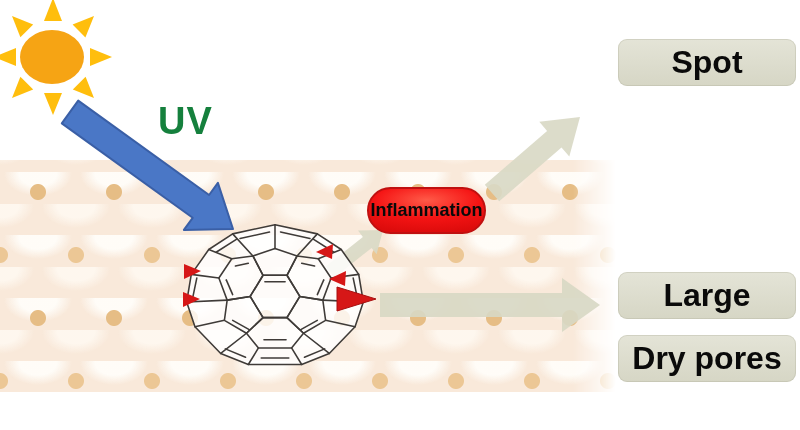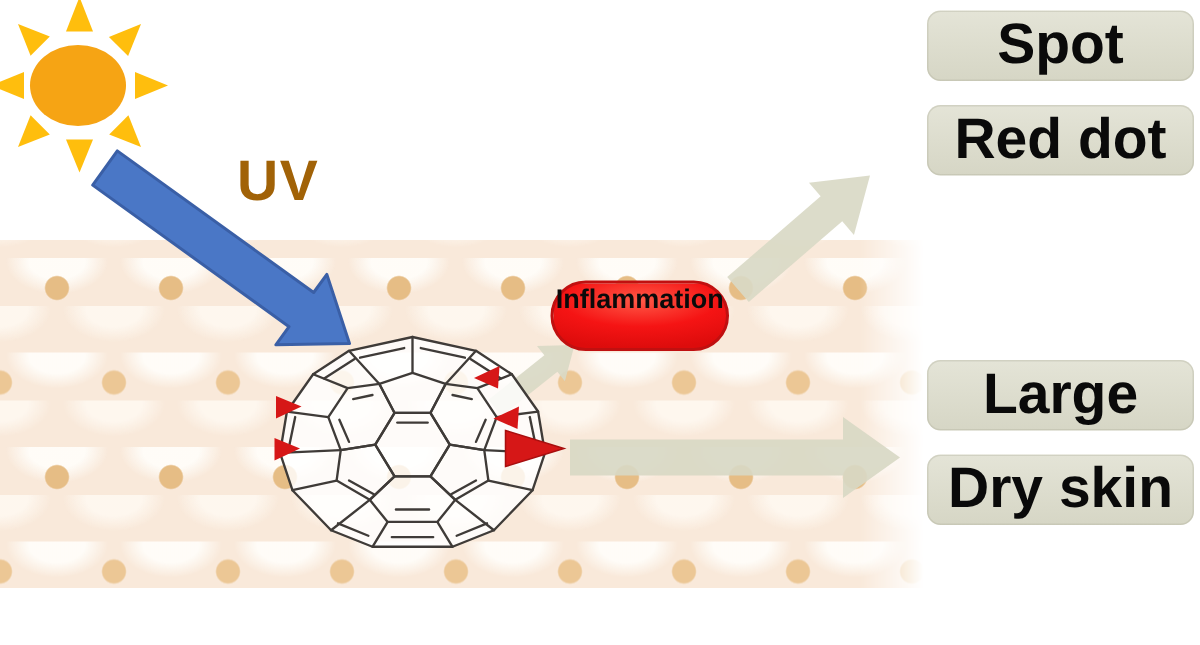--- a/index.html
+++ b/index.html
@@ -17,36 +17,36 @@
       radial-gradient(ellipse 34px 22px at 38px 2px, rgba(255,253,249,0.95) 0 55%, rgba(255,253,249,0) 100%),
       radial-gradient(ellipse 34px 22px at 38px 2px, rgba(255,250,243,0.8) 0 55%, rgba(255,250,243,0) 100%);
     background-size:76px 126px,76px 126px,76px 63px,76px 63px;
     background-position:0 0,38px 63px,0 12px,38px 44px;
     -webkit-mask-image:linear-gradient(90deg,#000 0 93%,transparent 100%);
     mask-image:linear-gradient(90deg,#000 0 93%,transparent 100%);
   }
   .overlay{position:absolute;left:0;top:0;width:800px;height:430px;}
   .uv-label{
     position:absolute;left:158px;top:100px;width:70px;
-    font-size:38px;font-weight:bold;color:#a16207;letter-spacing:1px;
+    font-size:38px;font-weight:bold;color:#15803d;letter-spacing:1px;
   }
   .pill{
     position:absolute;left:367px;top:187px;width:119px;height:47px;
     border-radius:24px;border:2px solid #c01010;box-sizing:border-box;
     background:radial-gradient(ellipse 95px 32px at 50% 26%, #ff5a48 0%, #f51414 55%, #dd0c0c 100%);
-    display:flex;align-items:flex-start;justify-content:center;
+    display:flex;align-items:center;justify-content:center;
     font-size:18px;font-weight:bold;color:#0a0a0a;
   }
   .effect-box{
     position:absolute;left:618px;width:178px;height:47px;
     border-radius:9px;
     background:linear-gradient(180deg,#e4e4d7 0%,#d6d6c5 100%);
     box-shadow:inset 0 0 0 1px rgba(175,175,155,0.35);
     display:flex;align-items:center;justify-content:center;
-    font-size:38px;font-weight:bold;color:#0a0a0a;
+    font-size:32px;font-weight:bold;color:#0a0a0a;margin-top:32px;
   }
 </style>
 </head>
 <body>
 
 <div class="canvas">
 
   <div class="skin"></div>
 
   <svg class="overlay" viewBox="0 0 800 430">
@@ -140,24 +140,21 @@
 
   <div class="uv-label">UV</div>
 
   <div class="pill">
     <span>Inflammation</span>
   </div>
 
   <div class="effect-box" style="top:7px">
     <span>Spot</span>
   </div>
-  <div class="effect-box" style="top:70px">
-    <span>Red dot</span>
-  </div>
 
   <div class="effect-box" style="top:240px">
     <span>Large</span>
   </div>
   <div class="effect-box" style="top:303px">
-    <span>Dry skin</span>
+    <span>Dry pores</span>
   </div>
 
 </div>
 
 </body></html>

